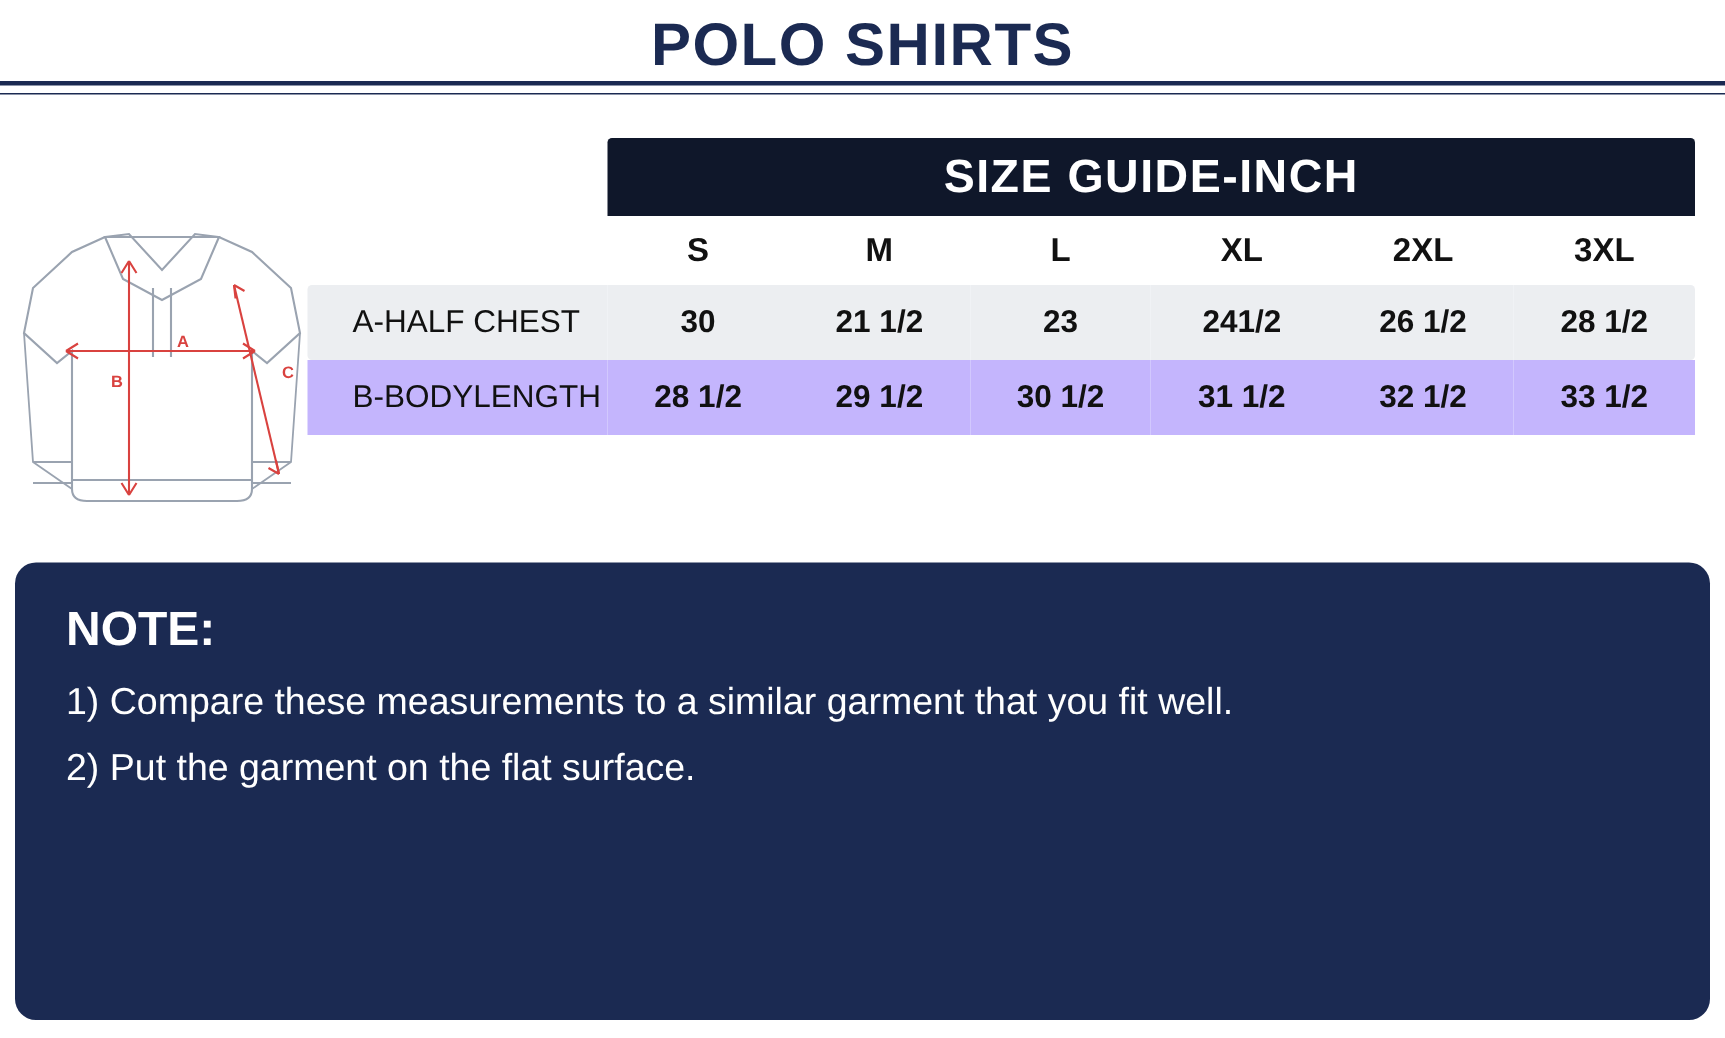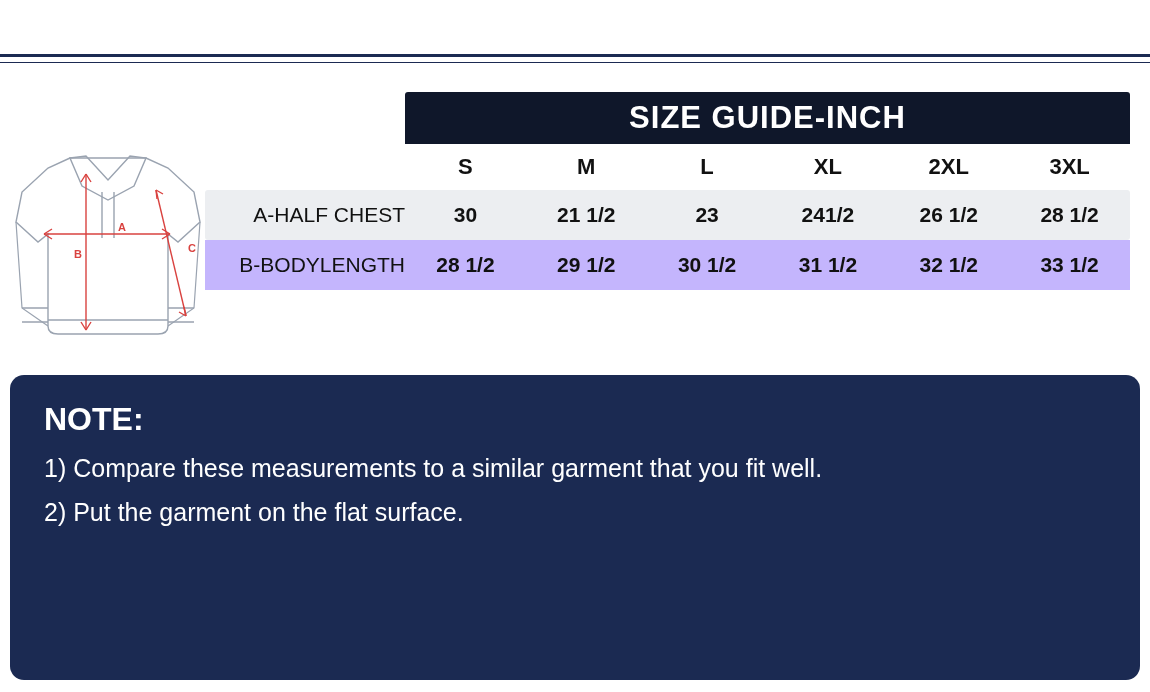--- a/index.html
+++ b/index.html
@@ -108,21 +108,21 @@
     font-weight: bold;
     padding: 0;
   }
   table.size th.corner { background: transparent; }
   table.size tr.head th {
     font-size: 22px;
     color: #111111;
     height: 46px;
   }
   table.size td.rowlabel {
-    text-align: right;
+    text-align: left;
     padding-left: 30px;
     font-size: 21px;
     font-weight: normal;
     color: #111111;
   }
   tr.zebra td { background: #eceef1; }
   tr.plain td { background: #c4b5fd; }
   tr.zebra td:first-child { border-radius: 3px 0 0 3px; }
   tr.zebra td:last-child { border-radius: 0 3px 3px 0; }
 
@@ -147,20 +147,23 @@
     margin-bottom: 12px;
     white-space: pre-wrap;
   }
   .note-line.indent2 { text-indent: 0; }
 </style>
 </head>
 <body>
 
 <div class="page">
 
+  <div class="title-wrap">
+    <div class="title">POLO SHIRTS</div>
+  </div>
   <div class="rule-thick"></div>
   <div class="rule-thin"></div>
 
   <div class="diagram">
     <svg width="200" height="215" viewBox="0 0 200 215" xmlns="http://www.w3.org/2000/svg">
       <g fill="none" stroke="#9aa3b0" stroke-width="1.4">
 
         <path d="M62 28 L40 38 L14 62 L8 92 L30 112 L40 104 L40 196 C40 202 44 204 50 204 L150 204 C156 204 160 202 160 196 L160 104 L170 112 L192 92 L186 62 L160 38 L138 28 Z"></path>
 
         <path d="M62 28 L78 26 L100 50 L122 26 L138 28 L126 56 L100 70 L74 56 Z"></path>

